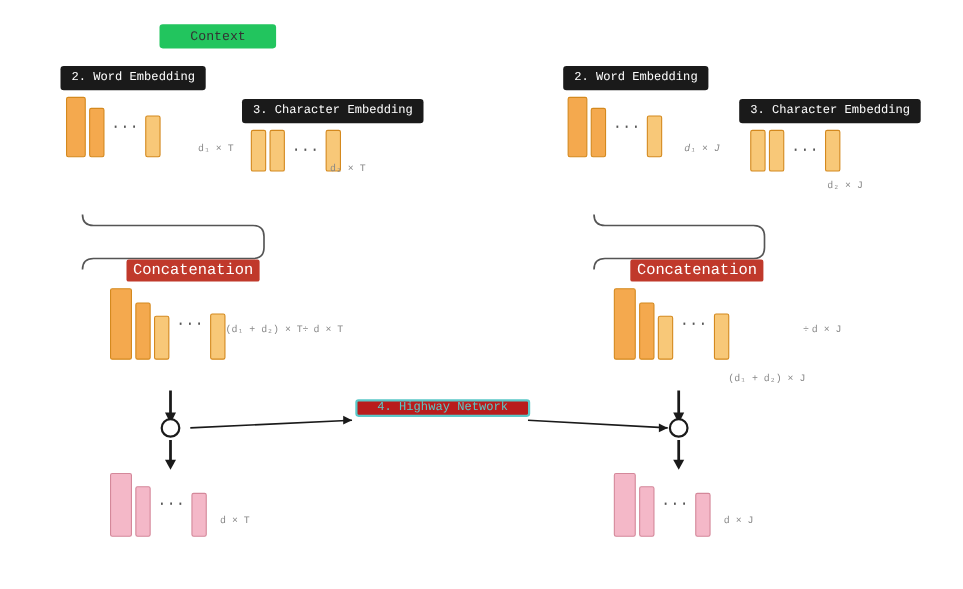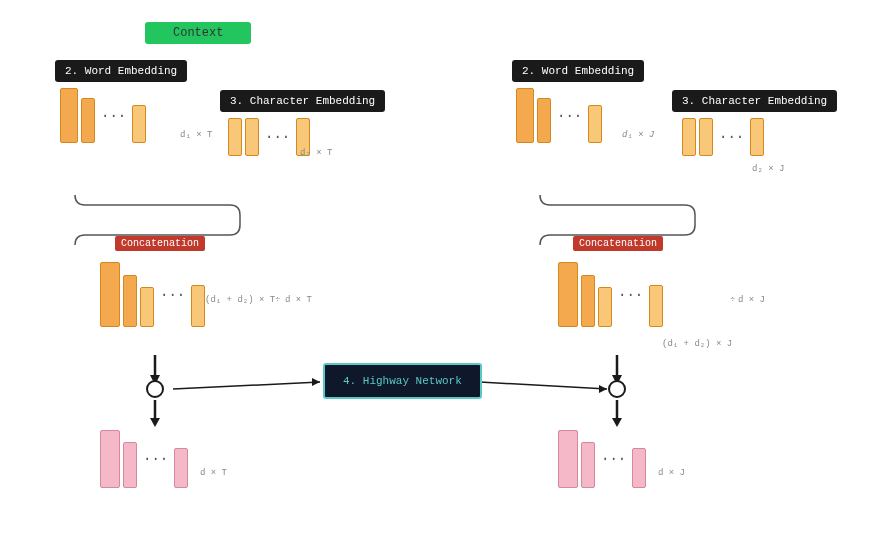--- a/index.html
+++ b/index.html
@@ -99,34 +99,34 @@
       color: #888;
       font-family: 'Courier New', monospace;
       white-space: nowrap;
     }
 
     
     .concat-badge {
       position: absolute;
       background: #c0392b;
       color: #fff;
-      font-size: 10px;
+      font-size: 14px;
       padding: 2px 6px;
       border-radius: 2px;
       font-family: 'Courier New', monospace;
     }
 
     
     .highway-box {
       position: absolute;
       border: 2px solid #5bc8c8;
       color: #5bc8c8;
-      background: #0f172a;
+      background: #b91c1c;
       font-size: 11px;
-      padding: 10px 18px;
+      padding: 0 18px;
       border-radius: 3px;
       font-family: 'Courier New', monospace;
       white-space: nowrap;
     }
 
     
     .circle-node {
       position: absolute;
       width: 18px;
       height: 18px;

